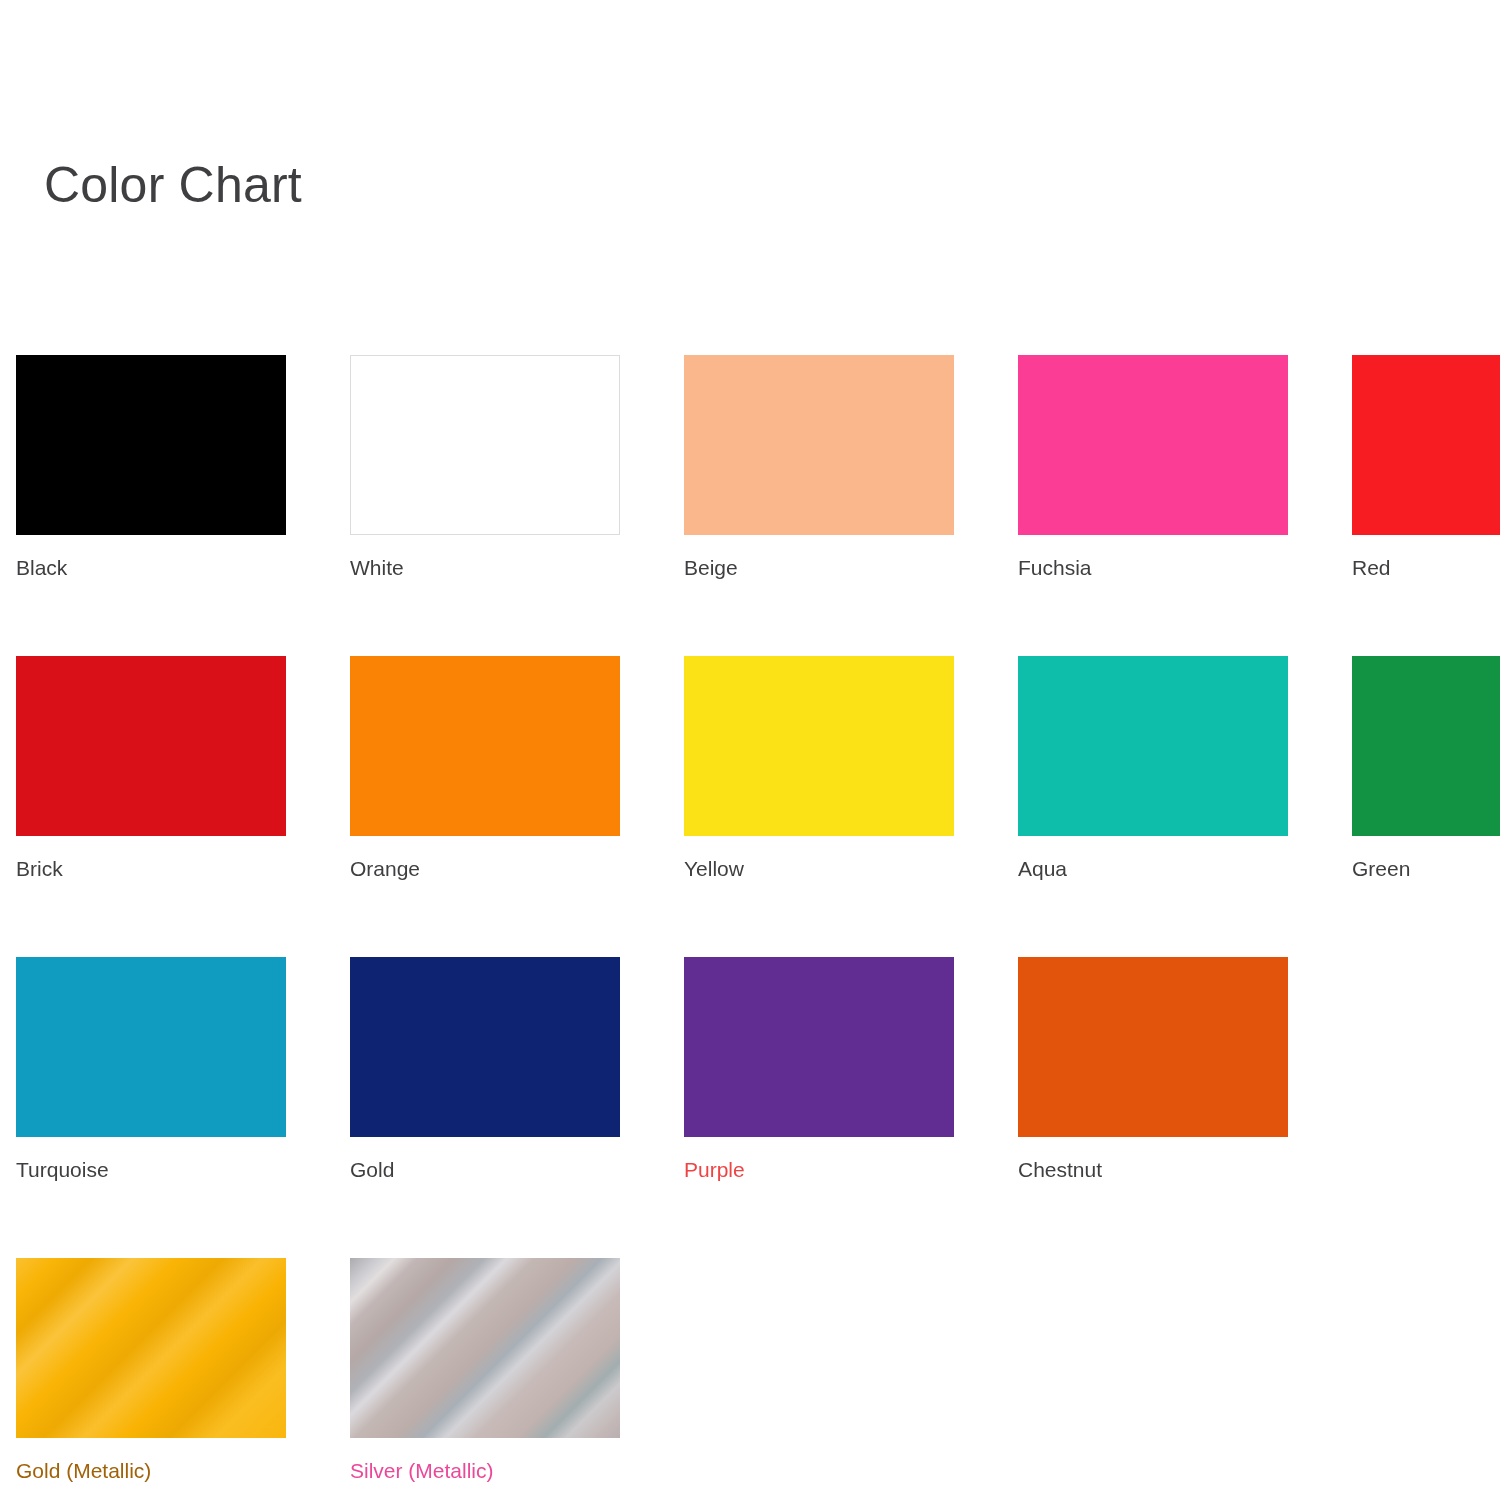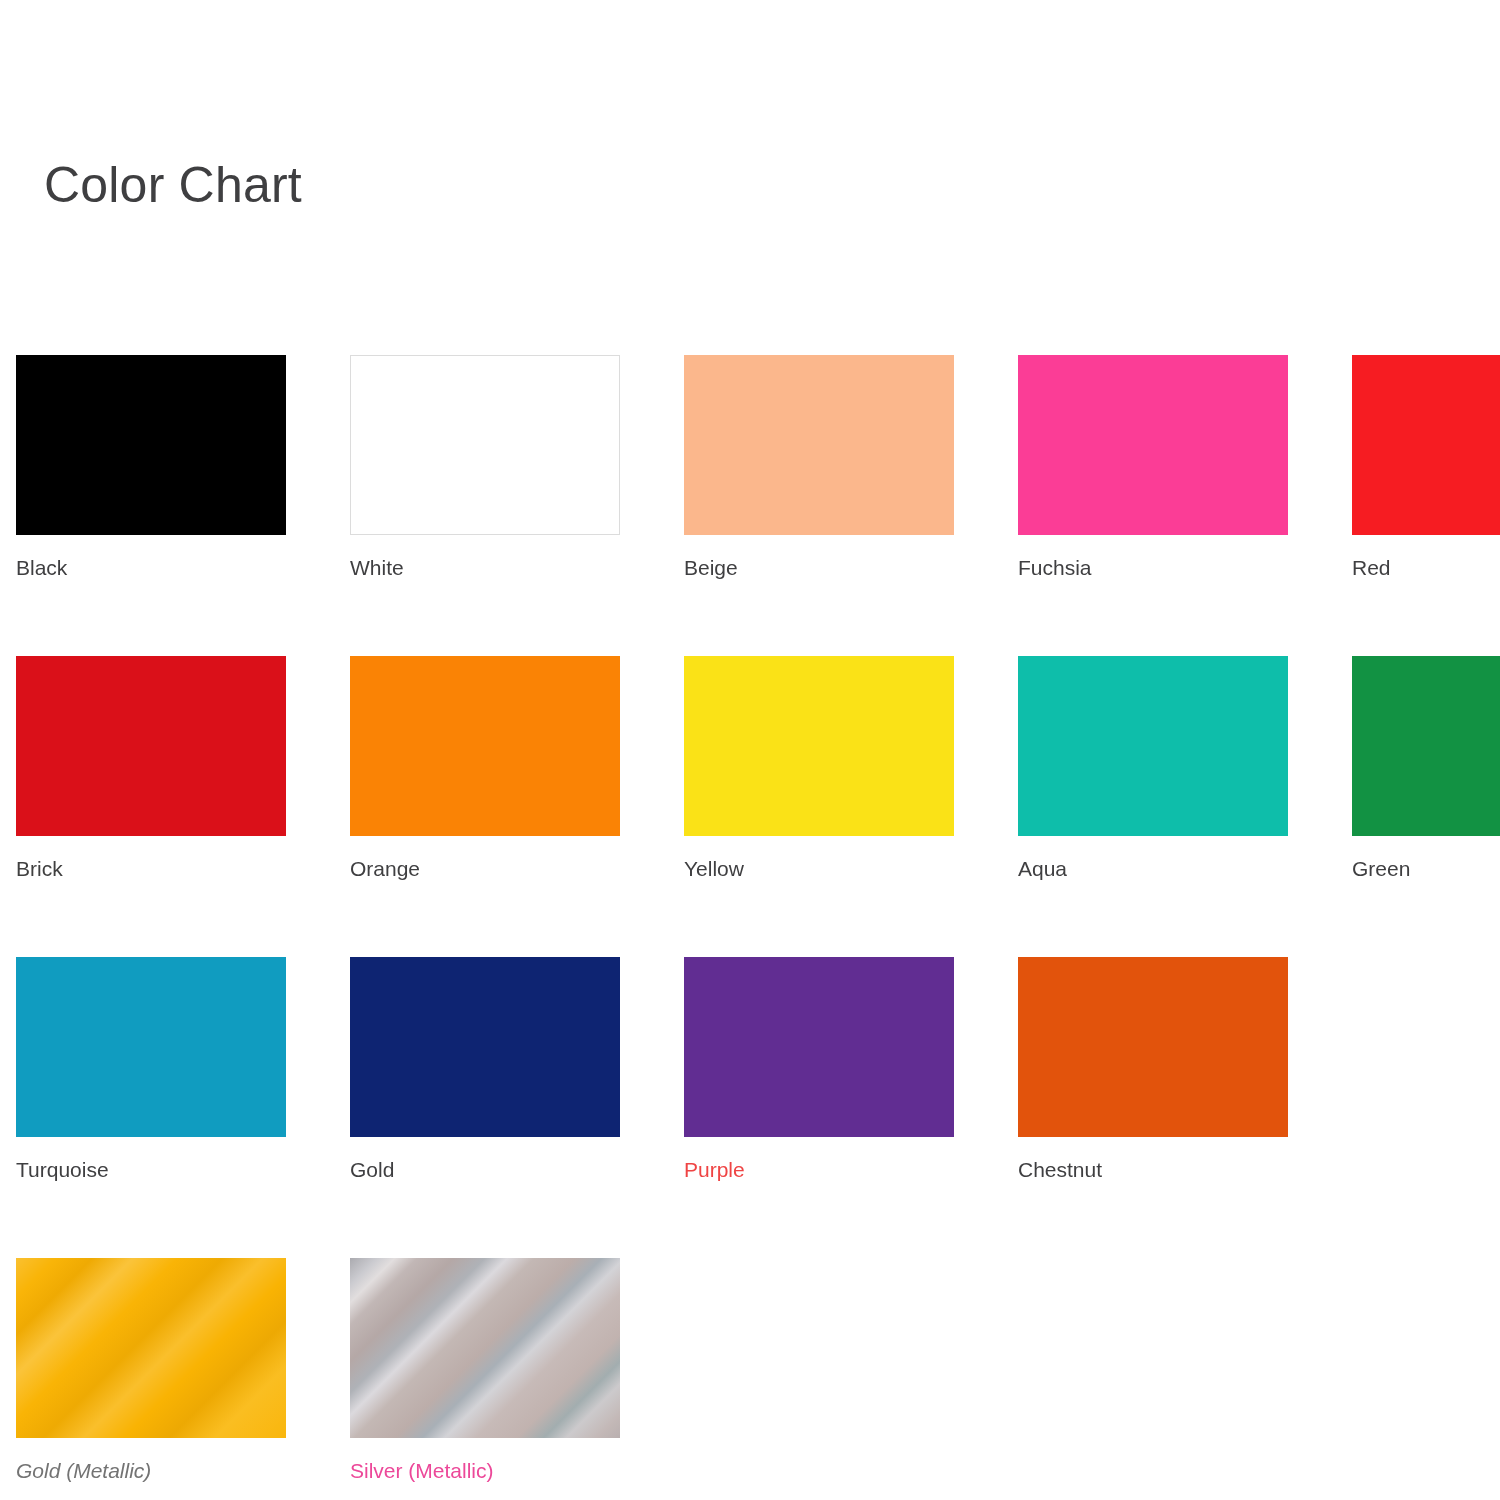--- a/index.html
+++ b/index.html
@@ -177,21 +177,21 @@
       </div>
       <div class="swatch-cell">
         <div class="swatch-chip" style="background: rgb(226, 83, 12);"></div>
         <div class="swatch-label" style="color: rgb(63, 63, 65);">Chestnut</div>
       </div>
     </div>
 
     <div class="swatch-row">
       <div class="swatch-cell">
         <div class="swatch-chip finish-gold" style="background-color: rgb(249, 179, 3);"></div>
-        <div class="swatch-label" style="color: #737373; font-style: italic;">Gold (Metallic)</div>
+        <div class="swatch-label" style="color: #a16207;">Gold (Metallic)</div>
       </div>
       <div class="swatch-cell">
         <div class="swatch-chip finish-silver" style="background-color: rgb(169, 166, 168);"></div>
         <div class="swatch-label" style="color: #ec4899;">Silver (Metallic)</div>
       </div>
     </div>
   </div>
 
 </div>
 

